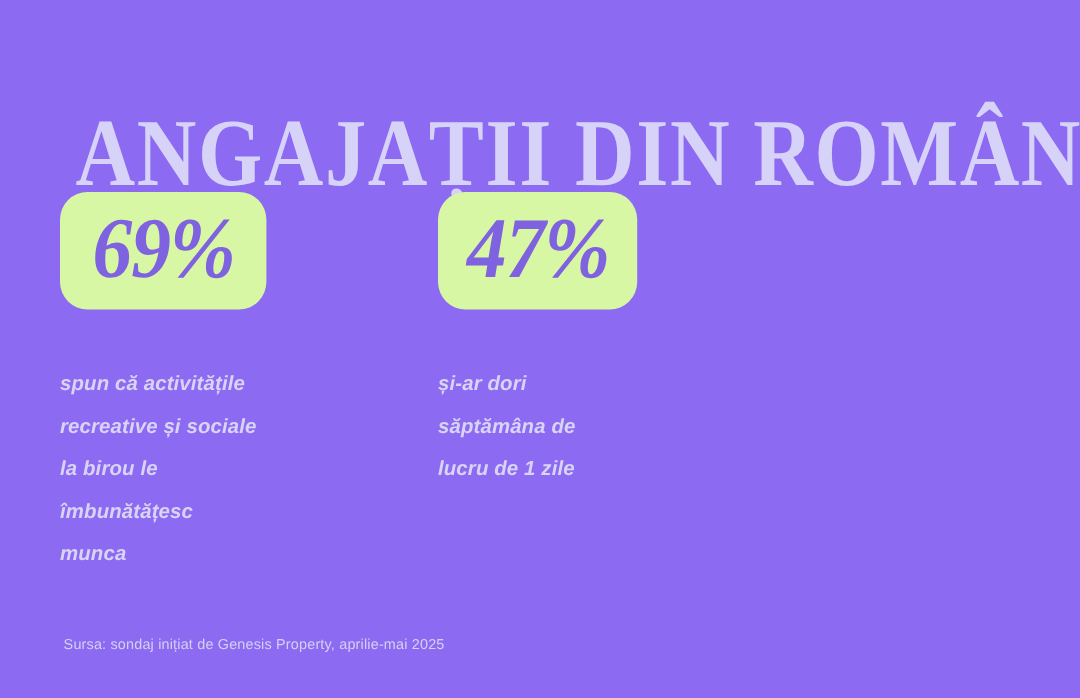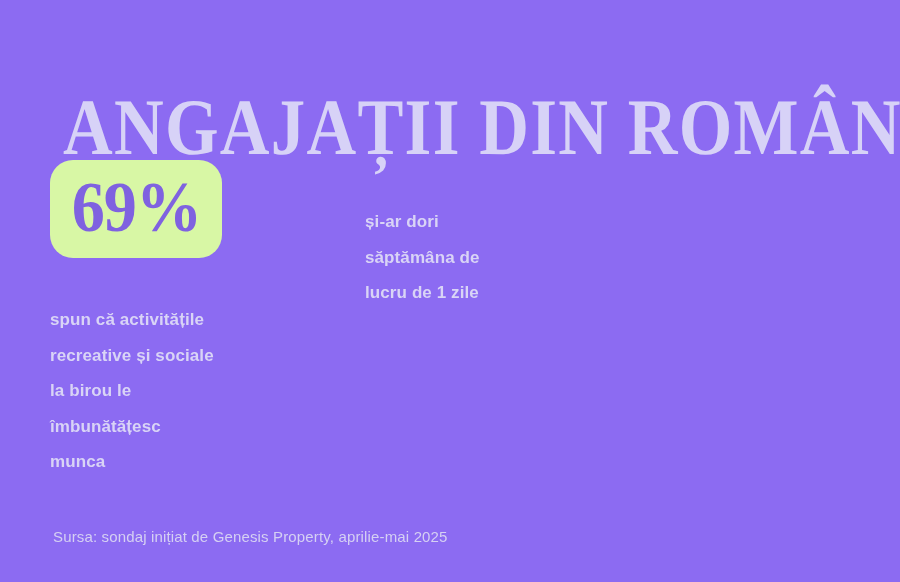--- a/index.html
+++ b/index.html
@@ -50,20 +50,21 @@
     width: 800px;
     display: flex;
     flex-direction: row;
     align-items: flex-start;
     gap: 143px;
   }
 
   .column {
     width: 172px;
     flex: 0 0 auto;
+    font-style: italic;
   }
   .column.col-2 { width: 168px; }
   .column.col-3 { width: 166px; }
 
   .stat-badge {
     box-sizing: border-box;
     height: 98px;
     background: #d8f7a5;
     border-radius: 23px;
     display: flex;
@@ -96,21 +97,21 @@
   }
 
   
   .source {
     position: absolute;
     left: 53px;
     top: 527px;
     color: #d5d0f3;
     font-family: "Liberation Sans", sans-serif;
     font-weight: 400;
-    font-size: 15px;
+    font-size: 12px;
     line-height: 20px;
     letter-spacing: 0.15px;
     white-space: nowrap;
   }
 </style>
 </head>
 <body>
 
 <div class="poster">
 
@@ -124,20 +125,23 @@
       </div>
       <p class="stat-desc">spun că activitățile
 recreative și sociale
 la birou le
 îmbunătățesc
 munca</p>
     </div>
 
 
     <div class="column col-3">
+      <div class="stat-badge">
+        <span class="stat-value">47%</span>
+      </div>
       <p class="stat-desc">și-ar dori
 săptămâna de
 lucru de 1 zile</p>
     </div>
 
   </div>
 
   <div class="source">Sursa: sondaj inițiat de Genesis Property, aprilie-mai 2025</div>
 
 </div>

